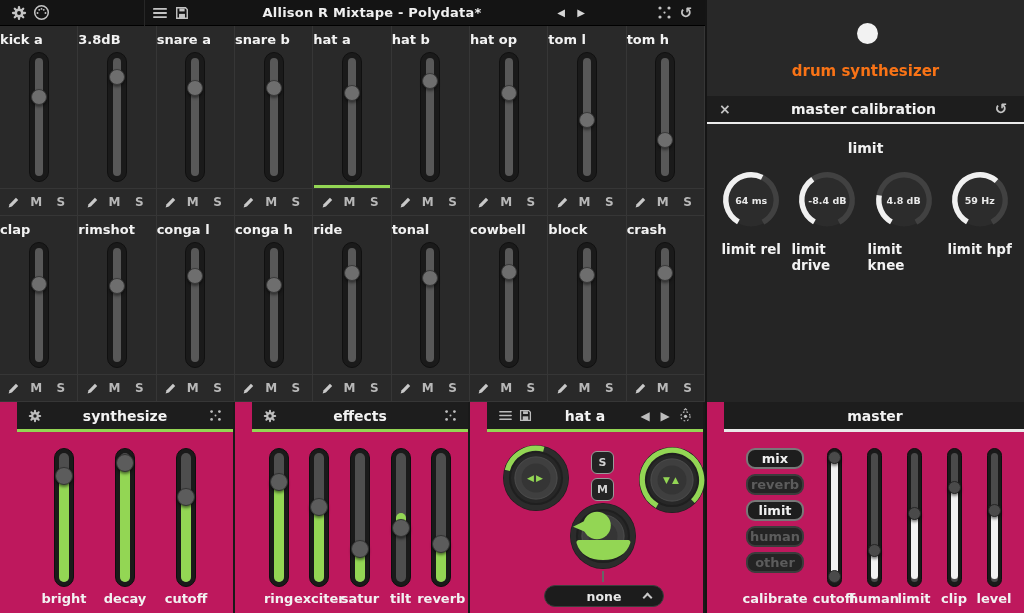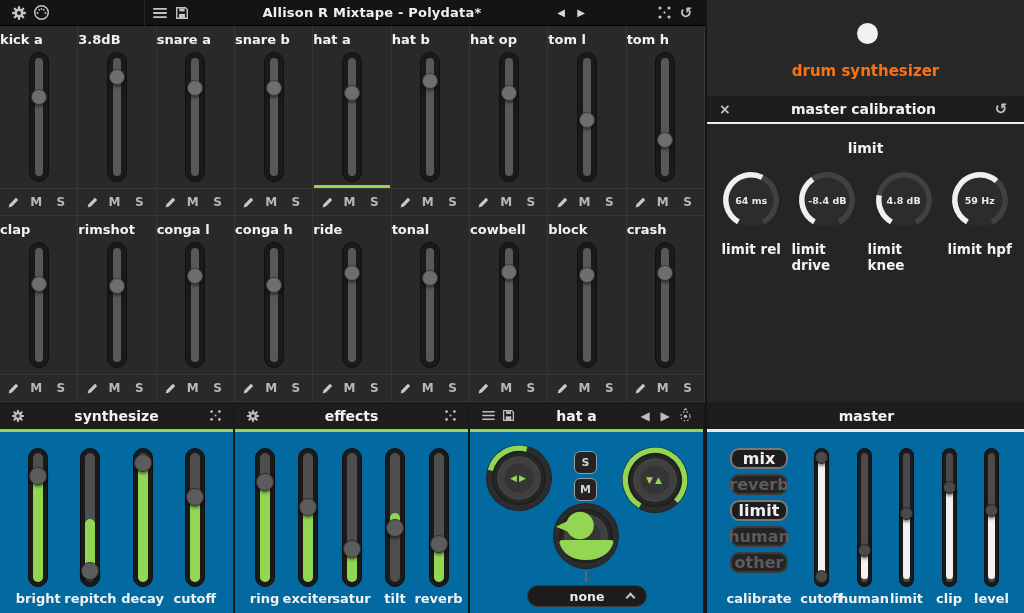--- a/index.html
+++ b/index.html
@@ -22,21 +22,21 @@
 .ch-name{height:24px;line-height:27px;text-align:left;font-size:13px;font-weight:bold;color:#f2f2f2;}
 .mx-fader{position:relative;width:20px;margin:2px auto 6px;flex:1;background:#1a1a1a;border:1px solid #101010;border-radius:10px;}
 .mx-bar{position:absolute;left:50%;top:5px;bottom:5px;width:8px;margin-left:-4px;border-radius:4px;background:#585858;}
 .mx-thumb{position:absolute;left:50%;top:calc(var(--thumb)*1%);width:16px;height:16px;margin:-8px 0 0 -8px;border-radius:50%;background:#6e6e6e;border:1px solid #3a3a3a;box-shadow:0 2px 3px rgba(0,0,0,.45);}
 .ch-foot{height:27px;border-top:1px solid #363636;display:flex;align-items:center;justify-content:space-around;padding:0 4px;}
 .msbtn{font-size:12px;font-weight:bold;color:#b8b8b8;width:18px;text-align:center;cursor:default;}
 .pencil{width:13px;height:13px;fill:#c9c9c9;}
 .ch.sel::after{content:'';position:absolute;left:1px;right:1px;bottom:27px;height:3px;background:var(--green);z-index:2;}
 
 .bottom{display:flex;height:211px;}
-.panel{width:235px;border-right:2px solid #191919;display:flex;flex-direction:column;background:#0369a1;}
+.panel{width:235px;border-right:2px solid #191919;display:flex;flex-direction:column;background:#be185d;padding-left:17px;}
 .p-head{height:30px;background:#1d1d1d;display:flex;align-items:center;padding:0 8px;border-bottom:3px solid var(--green);}
 .p-head.whiteline{border-bottom-color:#e9e9e9;}
 .p-title{flex:1;text-align:center;font-size:14px;font-weight:bold;color:#f2f2f2;}
 .hicon{width:20px;height:20px;display:flex;align-items:center;justify-content:center;color:#bdbdbd;font-size:12px;}
 .p-body{flex:1;display:flex;justify-content:space-evenly;padding:16px 6px 6px;}
 .pf-col{display:flex;flex-direction:column;align-items:center;width:40px;}
 .p-fader{position:relative;flex:1;width:20px;background:#1a1a1a;border:1px solid #0f0f0f;border-radius:10px;}
 .p-track{position:absolute;left:50%;top:4px;bottom:4px;width:10px;margin-left:-5px;border-radius:5px;background:#4e4e4e;}
 .p-fill{position:absolute;left:50%;width:10px;margin-left:-5px;border-radius:5px;background:var(--green);top:calc(var(--ft)*1%);height:calc((var(--fb) - var(--ft))*1%);}
 .p-thumb{position:absolute;left:50%;top:calc(var(--thumb)*1%);width:18px;height:18px;margin:-9px 0 0 -9px;border-radius:50%;background:#5c5c5c;border:1px solid #323232;box-shadow:0 2px 3px rgba(0,0,0,.5);}
@@ -54,21 +54,21 @@
 .bk-arc{fill:none;stroke:var(--green);stroke-width:8;stroke-dasharray:calc(var(--sweep)/360*282.7px) 282.7px;transform:rotate(calc(var(--rot)*1deg));transform-origin:50% 50%;}
 .bk-icon{position:absolute;inset:0;display:flex;align-items:center;justify-content:center;color:var(--green);font-size:9px;font-weight:bold;letter-spacing:2px;}
 .smbtn{position:absolute;left:104px;width:23px;height:23px;border:1.5px solid #9a9a9a;border-radius:6px;color:#d2d2d2;font-weight:bold;font-size:11px;display:flex;align-items:center;justify-content:center;background:#232323;}
 .conn{position:absolute;left:115px;top:139px;width:2px;height:11px;background:#666;}
 .dropdown{position:absolute;left:57px;top:153px;width:120px;height:22px;background:#1c1c1c;border:1px solid #3d3d3d;border-radius:11px;display:flex;align-items:center;justify-content:center;}
 .dd-value{font-size:12.5px;font-weight:bold;color:#e8e8e8;}
 .chev{position:absolute;right:12px;top:8px;width:7px;height:7px;border-left:2px solid #c8c8c8;border-top:2px solid #c8c8c8;transform:rotate(45deg);}
 
 .m-btncol{width:80px;display:flex;flex-direction:column;align-items:center;}
 .m-btns{flex:1;display:flex;flex-direction:column;gap:5px;padding-top:2px;}
-.m-btn{width:58px;height:21px;border-radius:9px;border:2px solid #3c3c3c;color:#5c5c5c;font-size:16px;font-weight:bold;display:flex;align-items:center;justify-content:center;background:#242424;}
+.m-btn{width:58px;height:21px;border-radius:9px;border:2px solid #3c3c3c;color:#5c5c5c;font-size:13px;font-weight:bold;display:flex;align-items:center;justify-content:center;background:#242424;}
 .m-btn.active{border-color:#787878;color:#f0f0f0;background:#1d1d1d;}
 
 .right{position:absolute;left:705px;top:0;width:319px;height:613px;background:#282828;border-left:2px solid #151515;display:flex;flex-direction:column;}
 .logo{height:96px;display:flex;flex-direction:column;align-items:center;justify-content:center;}
 .logo-word{font-size:34px;font-weight:bold;line-height:1;display:flex;align-items:center;letter-spacing:.5px;}
 .logo-dot{width:21px;height:21px;border-radius:50%;background:#f2f2f2;margin-left:3px;margin-top:6px;}
 .logo-sub{font-size:15px;font-weight:bold;margin-top:18px;color:#f97316;}
 .cal-head{height:28px;background:#1d1d1d;border-bottom:2px solid #ececec;display:flex;align-items:center;padding:0 12px;}
 .cal-close{width:18px;font-size:14px;font-weight:bold;color:#c4c4c4;}
 .cal-title{flex:1;text-align:center;font-size:14px;font-weight:bold;}
@@ -440,28 +440,20 @@
       <div class="p-body">
         <div class="pf-col">
               <div class="p-fader" style="--thumb: 20; --ft: 20; --fb: 97;">
                 <div class="p-track"></div>
                 <div class="p-fill"></div>
                 <div class="p-thumb"></div>
               </div>
               <div class="pf-label">bright</div>
             </div>
         <div class="pf-col">
-              <div class="p-fader" style="--thumb: 89; --ft: 51; --fb: 89;">
-                <div class="p-track"></div>
-                <div class="p-fill"></div>
-                <div class="p-thumb"></div>
-              </div>
-              <div class="pf-label">repitch</div>
-            </div>
-        <div class="pf-col">
               <div class="p-fader" style="--thumb: 10; --ft: 10; --fb: 97;">
                 <div class="p-track"></div>
                 <div class="p-fill"></div>
                 <div class="p-thumb"></div>
               </div>
               <div class="pf-label">decay</div>
             </div>
         <div class="pf-col">
               <div class="p-fader" style="--thumb: 35; --ft: 35; --fb: 97;">
                 <div class="p-track"></div>

